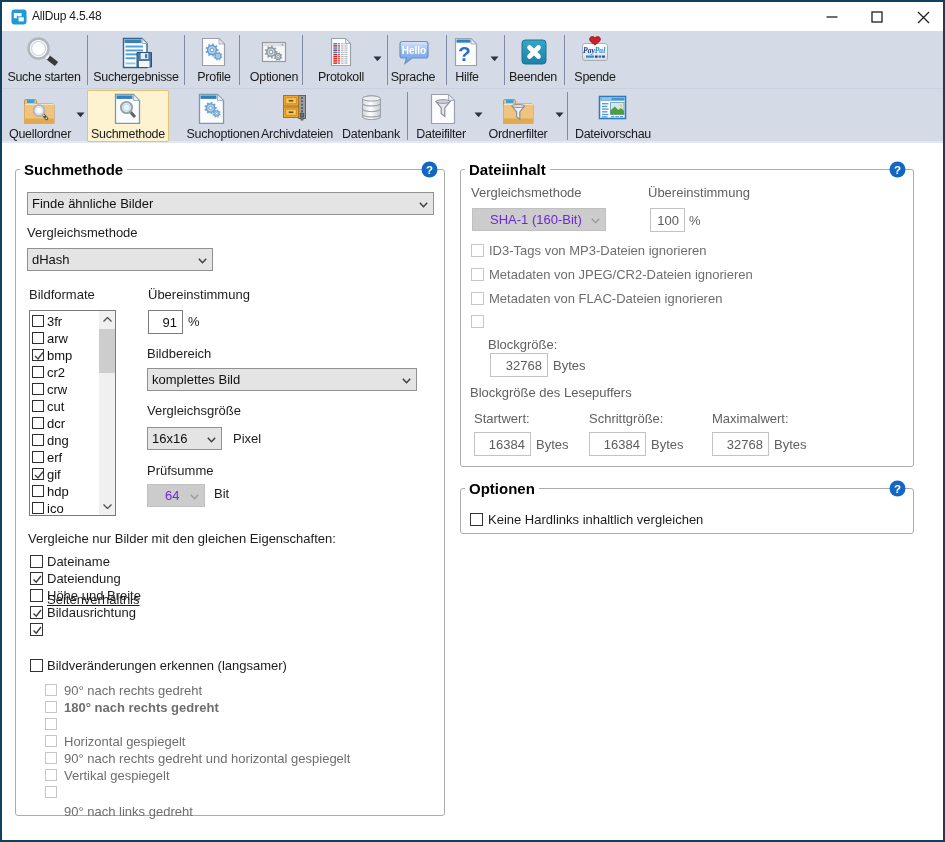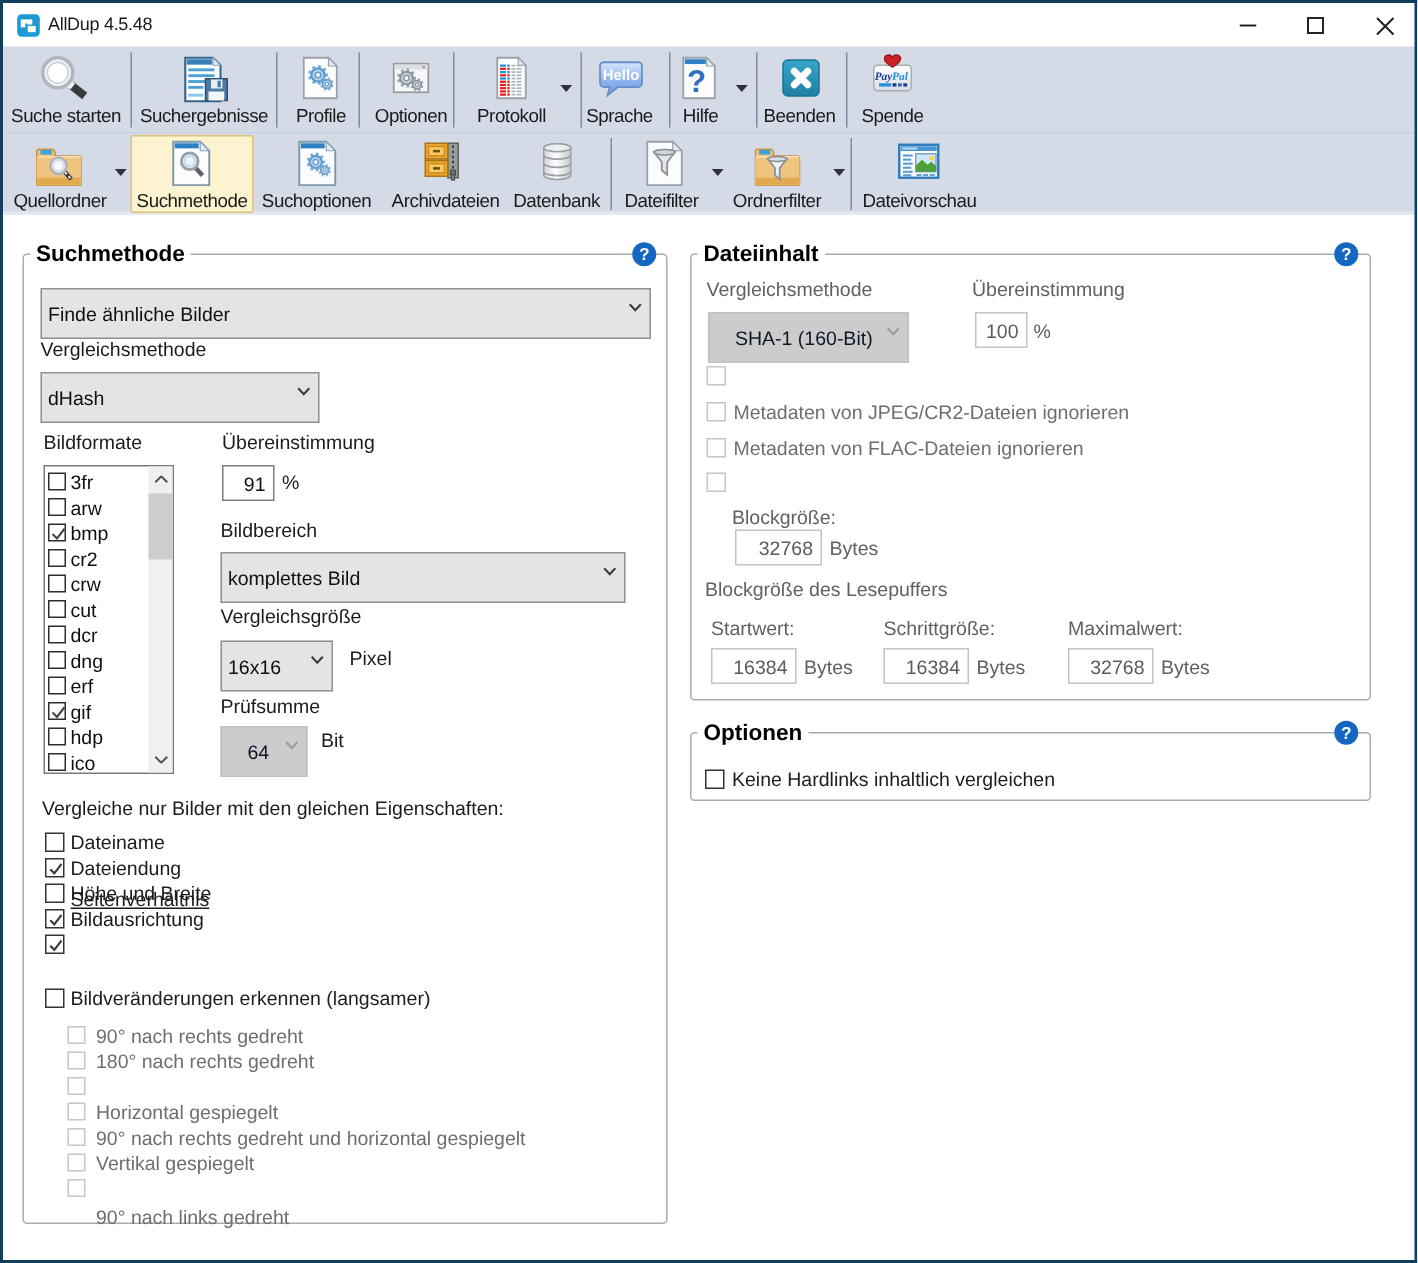--- a/index.html
+++ b/index.html
@@ -22,22 +22,22 @@
   .tb-icon{position:absolute;}
   .drop-arrow{position:absolute;width:9px;height:6px;}
   .selbtn{position:absolute;left:87px;top:90px;width:82px;height:52px;background:#fdf3d1;border:1px solid #e2c475;border-radius:2px;box-sizing:border-box;}
   
   .groupbox{position:absolute;border:1px solid #acacac;border-radius:3px;box-sizing:border-box;background:#fff;}
   .group-title{position:absolute;font-size:15px;font-weight:bold;color:#000;background:#fff;line-height:15px;padding:0 4px;white-space:nowrap;}
   .help-icon{position:absolute;width:17px;height:17px;}
   
   .lbl{position:absolute;font-size:13px;line-height:15px;color:#1c1c1c;white-space:nowrap;}
   .lbl-dis{color:#606060;}
-  .combo{position:absolute;height:34px;background:#e4e4e4;border:1px solid #919191;box-sizing:border-box;font-size:13px;color:#101010;display:flex;align-items:center;padding-left:4px;white-space:nowrap;}
-  .combo-dis{background:#cccccc;border-color:#c0c0c0;color:#0f172a;padding-left:17px;}
+  .combo{position:absolute;height:23px;background:#e4e4e4;border:1px solid #919191;box-sizing:border-box;font-size:13px;color:#101010;display:flex;align-items:center;padding-left:4px;white-space:nowrap;}
+  .combo-dis{background:#cccccc;border-color:#c0c0c0;color:#6d28d9;padding-left:17px;}
   .tb-input{position:absolute;height:24px;background:#fff;border:1px solid #7c7c7c;box-sizing:border-box;font-size:13px;color:#101010;display:flex;align-items:center;justify-content:flex-end;padding-right:5px;}
   .tb-input-dis{border-color:#c3c3c3;color:#5c5c5c;}
   .chev{position:absolute;right:5px;top:9px;}
   .cb{position:absolute;width:13px;height:13px;border:1px solid #333333;background:#fff;box-sizing:border-box;}
   .cb-dis{border-color:#c6c6c6;}
   .cb svg{position:absolute;left:0px;top:0px;}
   .cbrow-label{position:absolute;font-size:13px;line-height:15px;color:#1c1c1c;white-space:nowrap;}
   .cbrow-label-dis{color:#6e6e6e;}
   
   .listbox{position:absolute;left:29px;top:310px;width:87px;height:206px;border:1px solid #7a7a7a;background:#fff;box-sizing:border-box;}
@@ -315,21 +315,21 @@
       <path d="M2.5,1.5 h18 l6,6 v23 h-24 z" fill="#fbfcfd" stroke="#7e99ac" stroke-width="1.3"></path>
       <rect x="3.5" y="2.5" width="16" height="3.4" fill="#2f7fc4"></rect>
       <path d="M20.5,1.5 l6,6 h-6 z" fill="#e6ebf0" stroke="#8aa5ba" stroke-width="0.8"></path>
       <path d="M17.5,15.0L19.7,15.0M16.6,17.6L18.2,19.0M14.2,18.9L14.6,21.1M11.5,18.5L10.4,20.4M9.7,16.4L7.7,17.1M9.7,13.6L7.7,12.9M11.5,11.5L10.4,9.6M14.2,11.1L14.6,8.9M16.6,12.4L18.2,11.0" stroke="#79abd6" stroke-width="1.8" fill="none"></path>
       <circle cx="13.5" cy="15" r="4.1" fill="#b8d4ec" stroke="#5f9bcd" stroke-width="1.4"></circle>
       <circle cx="13.5" cy="15" r="1.7" fill="#fdfdfd" stroke="#5f9bcd" stroke-width="0.9"></circle>
       <path d="M21.9,21.4L23.5,22.0M20.6,22.9L21.3,24.4M18.6,22.9L18.0,24.5M17.1,21.6L15.6,22.3M17.1,19.6L15.5,19.0M18.4,18.1L17.7,16.6M20.4,18.1L21.0,16.5M21.9,19.4L23.4,18.7" stroke="#8fb7da" stroke-width="1.5" fill="none"></path>
       <circle cx="19.5" cy="20.5" r="2.6" fill="#c4dbee" stroke="#6fa3cf" stroke-width="1.2"></circle>
       <circle cx="19.5" cy="20.5" r="1.0" fill="#fdfdfd" stroke="#6fa3cf" stroke-width="0.8"></circle>
     </svg>
-    <div class="tb-label tb2-label" style="left:211px">Suchoptionen</div>
+    <div class="tb-label tb2-label" style="left:223px">Suchoptionen</div>
   </div>
 
   <div>
     <svg class="tb-icon" style="left:281px;top:93px" width="31" height="31" viewBox="0 0 31 31">
       <rect x="17.5" y="2.5" width="7" height="23" fill="#9a9c9f" stroke="#5f6163" stroke-width="1"></rect>
       <path d="M21,4 v16" stroke="#3f4143" stroke-width="1.4" stroke-dasharray="1.7 1.7"></path>
       <rect x="19.3" y="20.5" width="3.4" height="3" fill="#6f7174" stroke="#4a4c4e" stroke-width="0.8"></rect>
       <rect x="20" y="23.5" width="2" height="3.5" fill="#8a8c8f" stroke="#4a4c4e" stroke-width="0.8"></rect>
       <g>
         <rect x="2.5" y="2.5" width="15" height="10.5" fill="#f1a42c" stroke="#a87417" stroke-width="1"></rect>
@@ -569,21 +569,21 @@
       </svg>
     </span>
   <div class="cbrow-label" style="left:47px;top:592px;text-decoration:underline;">Seitenverhältnis</div>
 
   <span class="cb" style="left:30px;top:659px;"></span>
   <div class="cbrow-label" style="left:47px;top:658px;">Bildveränderungen erkennen (langsamer)</div>
 
   <span class="cb cb-dis" style="left:45px;top:684px;width:12px;height:12px;"></span>
   <div class="cbrow-label cbrow-label-dis" style="left:64px;top:683px;">90° nach rechts gedreht</div>
   <span class="cb cb-dis" style="left:45px;top:701px;width:12px;height:12px;"></span>
-  <div class="cbrow-label cbrow-label-dis" style="left:64px;top:700px;">180° nach rechts gedreht</div>
+  <div class="cbrow-label cbrow-label-dis" style="left:64px;top:700px;font-weight:bold;">180° nach rechts gedreht</div>
   <span class="cb cb-dis" style="left:45px;top:718px;width:12px;height:12px;"></span>
   <div class="cbrow-label cbrow-label-dis" style="left:64px;top:759px;margin-top:45px;">90° nach links gedreht</div>
   <span class="cb cb-dis" style="left:45px;top:735px;width:12px;height:12px;"></span>
   <div class="cbrow-label cbrow-label-dis" style="left:64px;top:734px;">Horizontal gespiegelt</div>
   <span class="cb cb-dis" style="left:45px;top:752px;width:12px;height:12px;"></span>
   <div class="cbrow-label cbrow-label-dis" style="left:64px;top:751px;">90° nach rechts gedreht und horizontal gespiegelt</div>
   <span class="cb cb-dis" style="left:45px;top:769px;width:12px;height:12px;"></span>
   <div class="cbrow-label cbrow-label-dis" style="left:64px;top:768px;">Vertikal gespiegelt</div>
   <span class="cb cb-dis" style="left:45px;top:786px;width:12px;height:12px;"></span>
 
@@ -601,20 +601,21 @@
     <svg class="chev" width="9" height="6" viewBox="0 0 9 6">
         <path d="M0.8,0.8 L4.5,4.8 L8.2,0.8" fill="none" stroke="#9b9b9b" stroke-width="1.4"></path>
       </svg>
   </div>
   <div class="tb-input tb-input-dis" style="left:650px;top:208px;width:35px;">
       <span>100</span>
     </div>
   <div class="lbl lbl-dis" style="left:689px;top:213px;">%</div>
 
   <span class="cb cb-dis" style="left:471px;top:244px;"></span>
+  <div class="cbrow-label cbrow-label-dis" style="left:489px;top:243px;">ID3-Tags von MP3-Dateien ignorieren</div>
   <span class="cb cb-dis" style="left:471px;top:268px;"></span>
   <div class="cbrow-label cbrow-label-dis" style="left:489px;top:267px;">Metadaten von JPEG/CR2-Dateien ignorieren</div>
   <span class="cb cb-dis" style="left:471px;top:292px;"></span>
   <div class="cbrow-label cbrow-label-dis" style="left:489px;top:291px;">Metadaten von FLAC-Dateien ignorieren</div>
   <span class="cb cb-dis" style="left:471px;top:315px;"></span>
 
   <div class="lbl lbl-dis" style="left:488px;top:337px;">Blockgröße:</div>
   <div class="tb-input tb-input-dis" style="left:490px;top:353px;width:58px;">
       <span>32768</span>
     </div>

